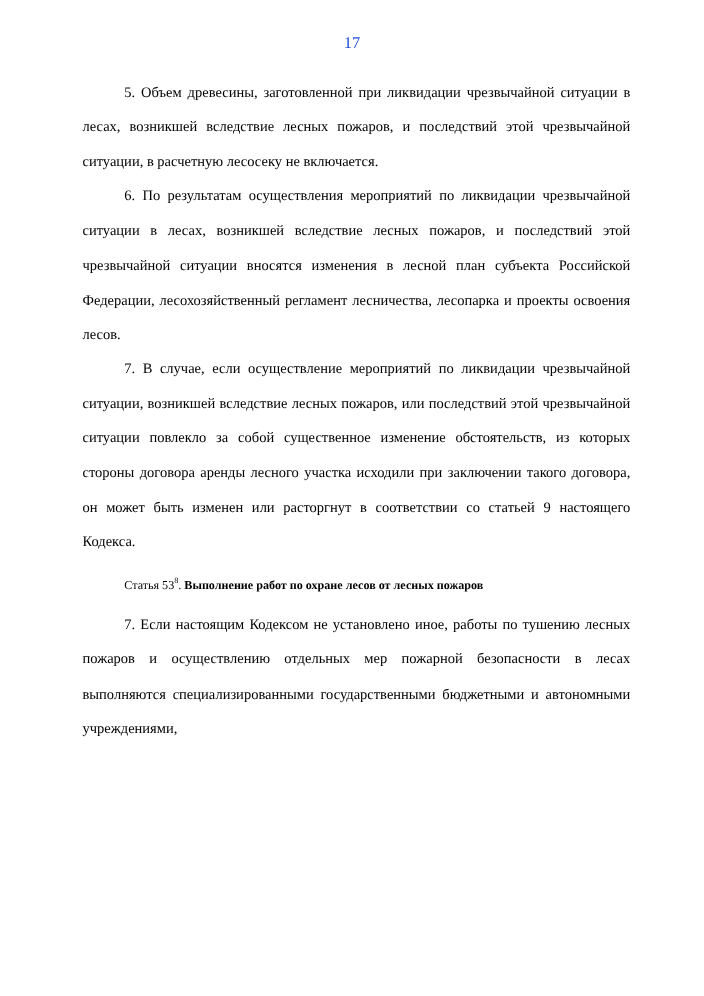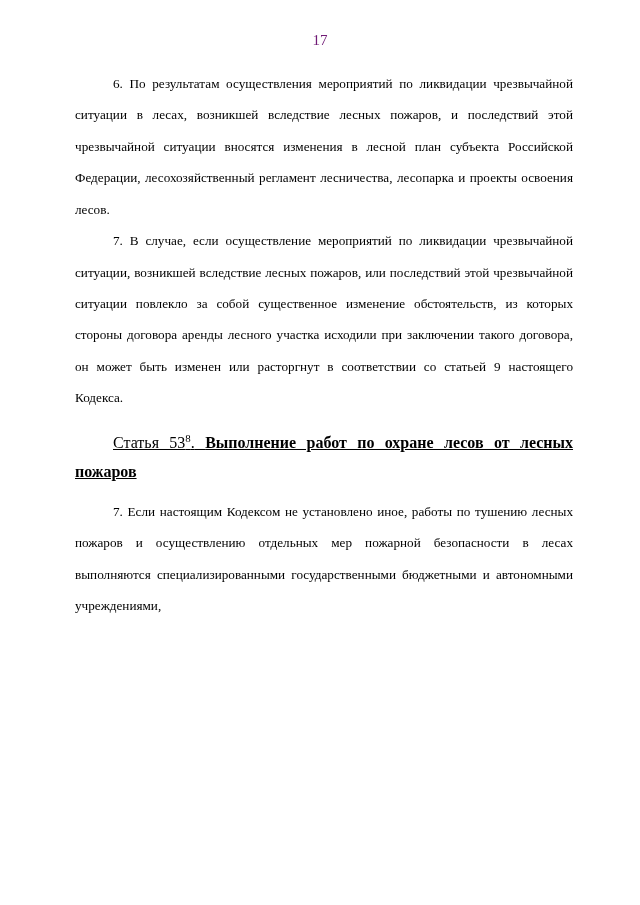--- a/index.html
+++ b/index.html
@@ -23,46 +23,45 @@
     background: #ffffff;
   }
   .page-number {
     position: absolute;
     top: 32px;
     left: 0;
     width: 640px;
     text-align: center;
     font-size: 15px;
     font-family: "Liberation Serif", serif;
-    color: #701a75;
+    color: #1d4ed8;
   }
   .body-content {
     position: absolute;
     top: 68px;
     left: 75px;
     width: 498px;
   }
   p.para {
     margin: 0 0 0 0;
     font-size: 13.2px;
     line-height: 2.38;
     text-align: justify;
     text-indent: 38px;
     text-justify: inter-word;
     color: #000;
     hyphens: none;
   }
   .heading {
     margin: 14px 0 0 0;
-    font-size: 16px;
+    font-size: 11px;
     line-height: 1.82;
     text-align: justify;
     text-indent: 38px;
     color: #000;
-    text-decoration: underline;
   }
   .heading .art-label {
     font-weight: normal;
   }
   .heading .art-title {
     font-weight: bold;
   }
   sup {
     font-size: 0.68em;
     vertical-align: super;
@@ -72,20 +71,21 @@
 </style>
 </head>
 <body>
 
 <div class="page">
 
   <div class="page-number">17</div>
 
   <div class="body-content">
 
+    <p class="para">5. Объем древесины, заготовленной при ликвидации чрезвычайной ситуации в лесах, возникшей вследствие лесных пожаров, и последствий этой чрезвычайной ситуации, в расчетную лесосеку не включается.</p>
 
     <p class="para">6. По результатам осуществления мероприятий по ликвидации чрезвычайной ситуации в лесах, возникшей вследствие лесных пожаров, и последствий этой чрезвычайной ситуации вносятся изменения в лесной план субъекта Российской Федерации, лесохозяйственный регламент лесничества, лесопарка и проекты освоения лесов.</p>
 
     <p class="para">7. В случае, если осуществление мероприятий по ликвидации чрезвычайной ситуации, возникшей вследствие лесных пожаров, или последствий этой чрезвычайной ситуации повлекло за собой существенное изменение обстоятельств, из которых стороны договора аренды лесного участка исходили при заключении такого договора, он может быть изменен или расторгнут в соответствии со статьей 9 настоящего Кодекса.</p>
 
     <div class="heading">
       <span class="art-label">Статья 53</span><sup>8</sup><span class="art-label">.</span>
       <span class="art-title">Выполнение работ по охране лесов от лесных пожаров</span>
     </div>
 

